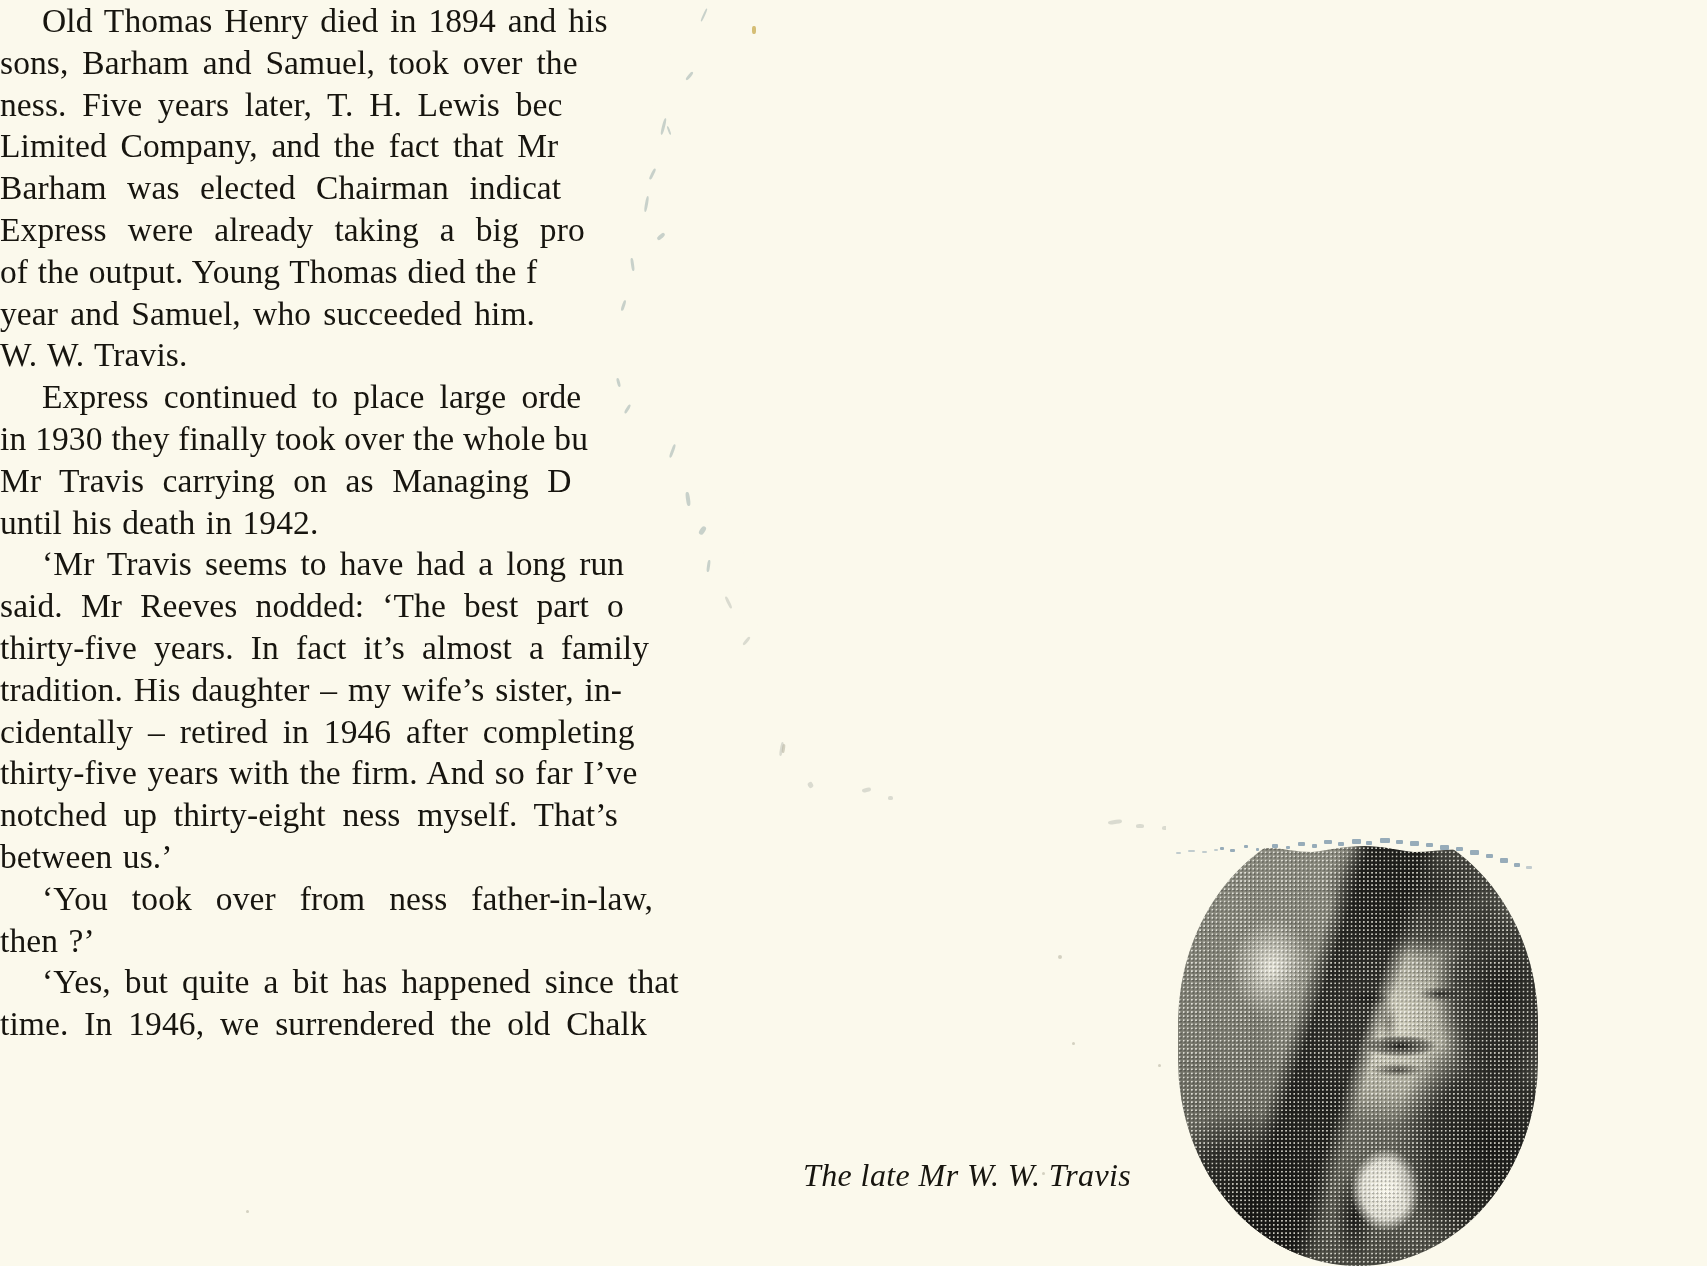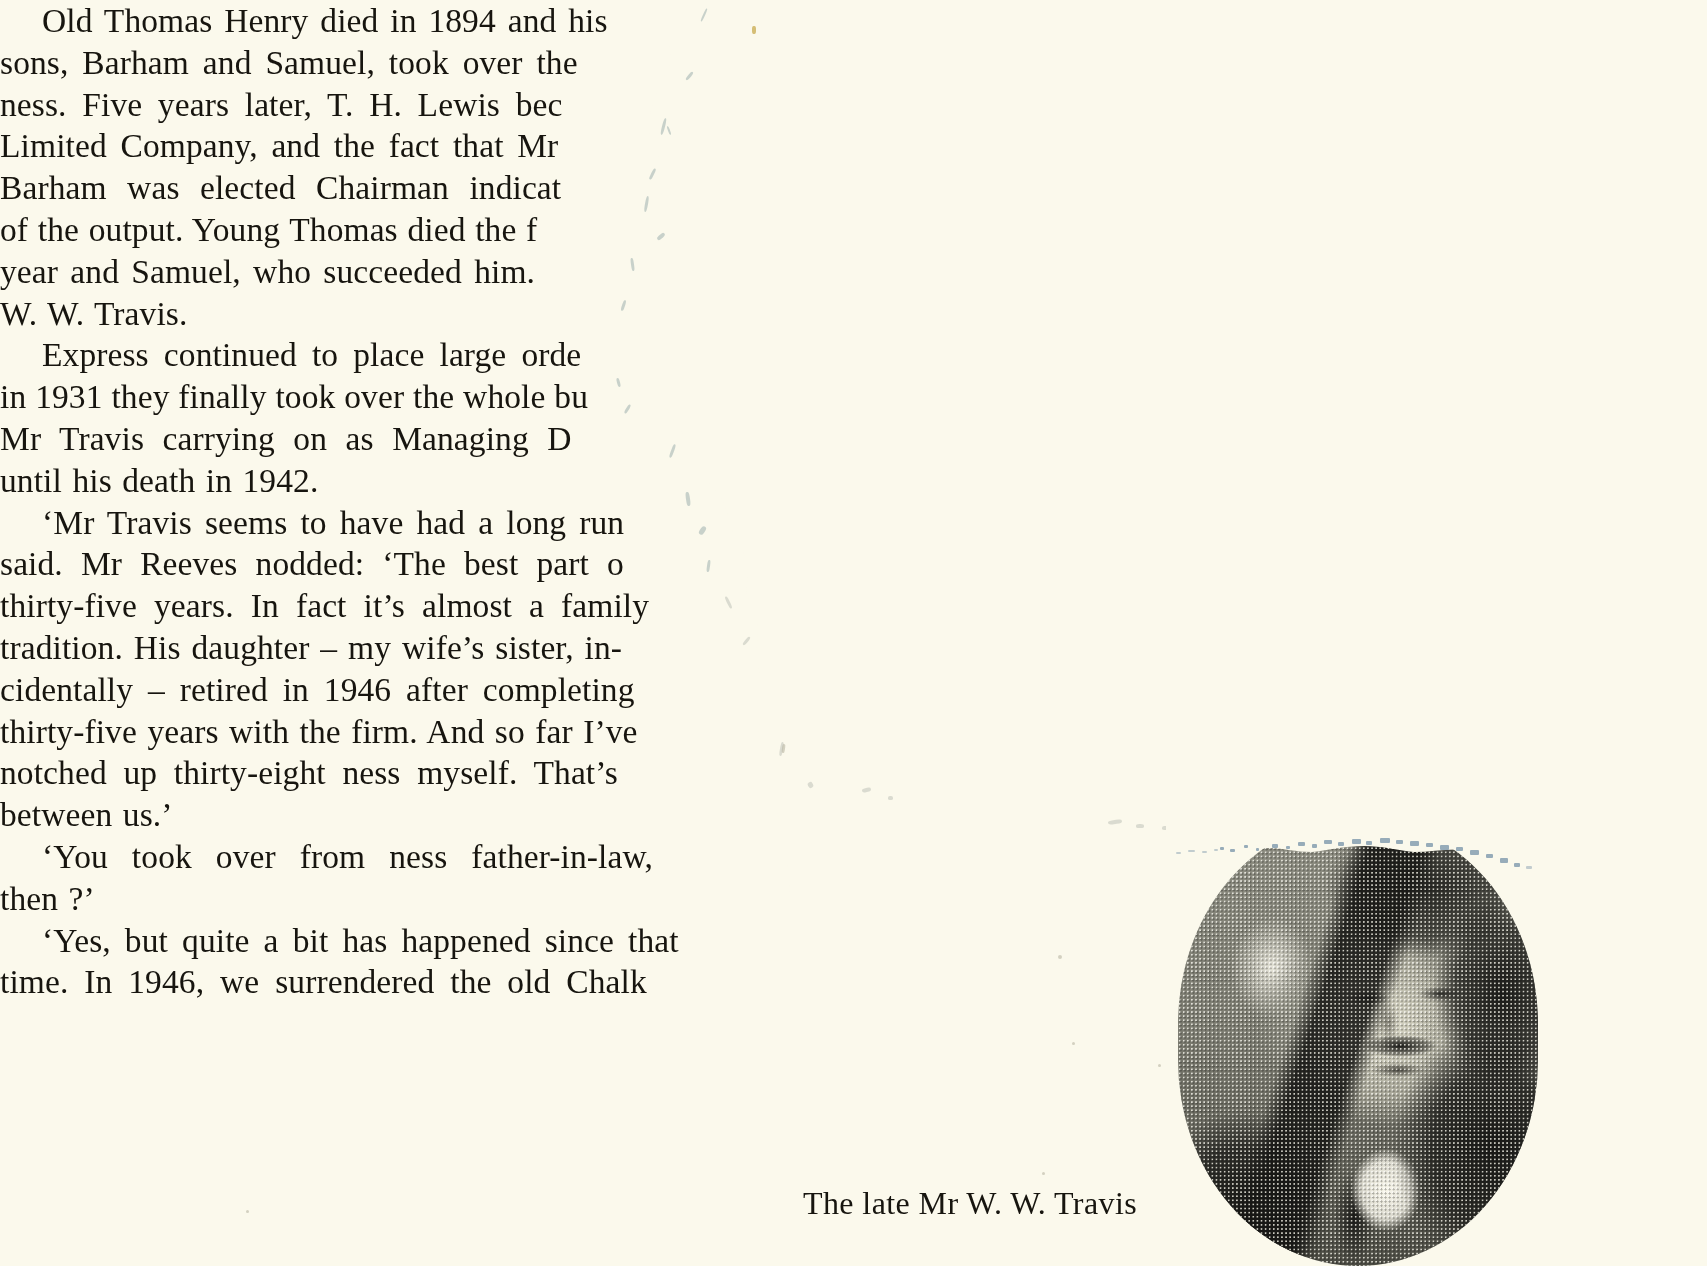--- a/index.html
+++ b/index.html
@@ -142,25 +142,25 @@
     pointer-events: none;
   }
   #photo-mask path { fill: #fbf9ec; }
 
   
   #caption {
     position: absolute;
     left: 803px;
     top: 1157px;
     font-family: "Liberation Serif", "DejaVu Serif", serif;
+    font-style: italic;
     font-size: 32px;
     letter-spacing: 0.4px;
     color: #17150f;
     white-space: pre;
-    margin-top: 28px;
   }
 
   
   .speck {
     position: absolute;
     background: #b9b5a4;
     opacity: .6;
     border-radius: 50%;
     pointer-events: none;
   }
@@ -170,26 +170,27 @@
 
 <div id="page">
 
   <div id="textcol">
 
     <div class="ln indent" style="word-spacing:3.4px">Old Thomas Henry died in 1894 and his</div>
     <div class="ln" style="word-spacing:5.4px">sons, Barham and Samuel, took over the</div>
     <div class="ln" style="word-spacing:7.2px">ness. Five years later, T. H. Lewis bec</div>
     <div class="ln" style="word-spacing:5.2px">Limited Company, and the fact that Mr</div>
     <div class="ln" style="word-spacing:12px">Barham was elected Chairman indicat</div>
+    <div class="ln" style="word-spacing:12.5px">Express were already taking a big pro</div>
     <div class="ln" style="word-spacing:1.2px">of the output. Young Thomas died the f</div>
     <div class="ln" style="word-spacing:3.8px">year and Samuel, who succeeded him.</div>
     <div class="ln" style="word-spacing:2px">W. W. Travis.</div>
 
     <div class="ln indent" style="word-spacing:6.6px">Express continued to place large orde</div>
-    <div class="ln" style="word-spacing:0.4px">in 1931 they finally took over the whole bu</div>
+    <div class="ln" style="word-spacing:0.4px">in 1930 they finally took over the whole bu</div>
     <div class="ln" style="word-spacing:10px">Mr Travis carrying on as Managing D</div>
     <div class="ln" style="word-spacing:2px">until his death in 1942.</div>
 
     <div class="ln indent" style="word-spacing:4.6px">‘Mr Travis seems to have had a long run</div>
     <div class="ln" style="word-spacing:9.6px">said. Mr Reeves nodded: ‘The best part o</div>
     <div class="ln" style="word-spacing:8.6px">thirty-five years. In fact it’s almost a family</div>
     <div class="ln" style="word-spacing:2.4px">tradition. His daughter – my wife’s sister, in-</div>
     <div class="ln" style="word-spacing:6.4px">cidentally – retired in 1946 after completing</div>
     <div class="ln" style="word-spacing:2px">thirty-five years with the firm. And so far I’ve</div>
     <div class="ln" style="word-spacing:8.2px">notched up thirty-eight ness myself. That’s</div>

